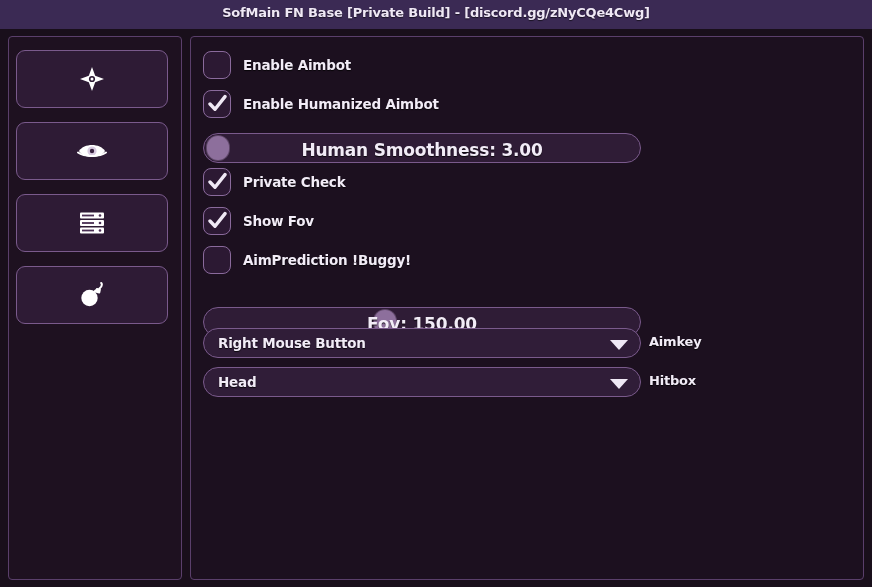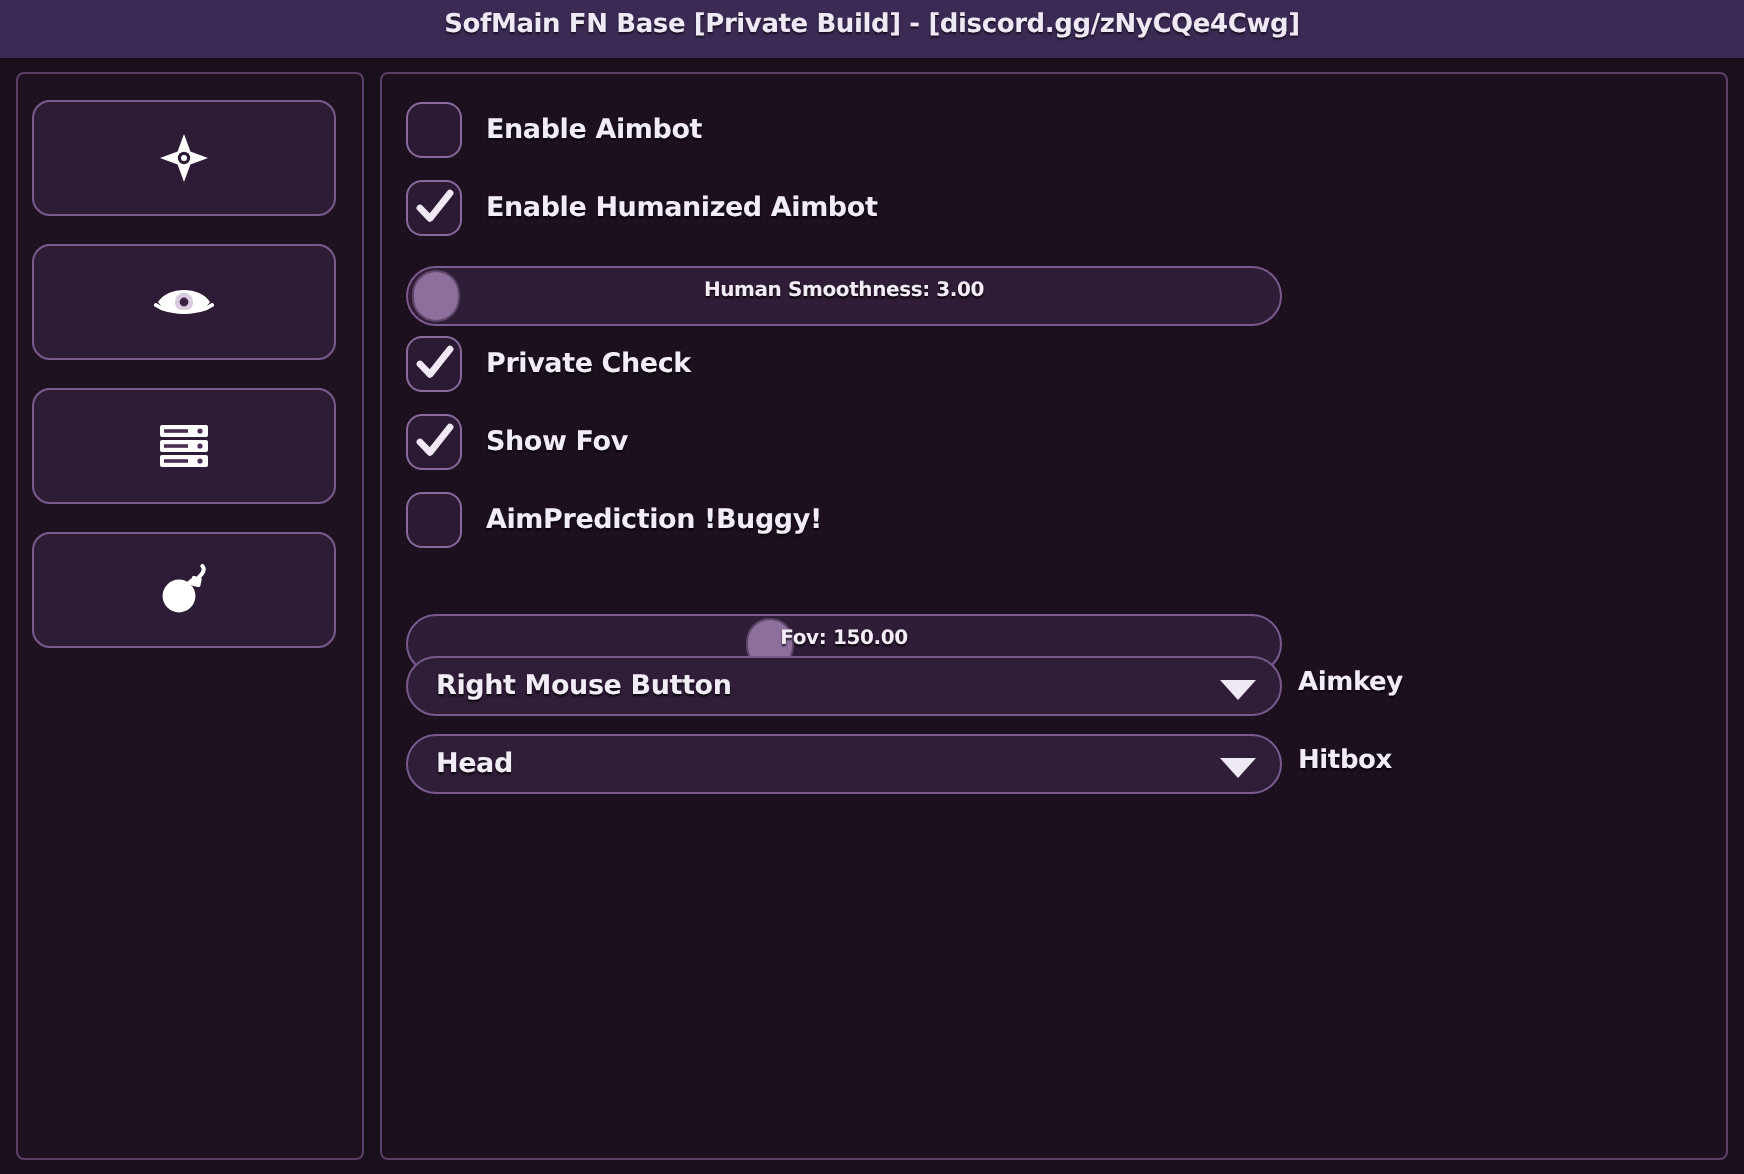--- a/index.html
+++ b/index.html
@@ -189,21 +189,21 @@
     border-radius: 11px;
     box-shadow: 0 0 0 1px rgba(180,150,195,0.35);
   }
   .slider .sliderlabel {
     position: absolute;
     left: 0; right: 0;
     top: 6px;
     text-align: center;
     font-family: "DejaVu Sans", sans-serif;
     font-weight: bold;
-    font-size: 10px;
+    font-size: 17px;
     color: #f2ecf7;
     text-shadow: 0 1px 1px rgba(0,0,0,0.8);
     letter-spacing: -0.2px;
     pointer-events: none;
   }
 
   
   .dropdown {
     position: absolute;
     left: 0;

